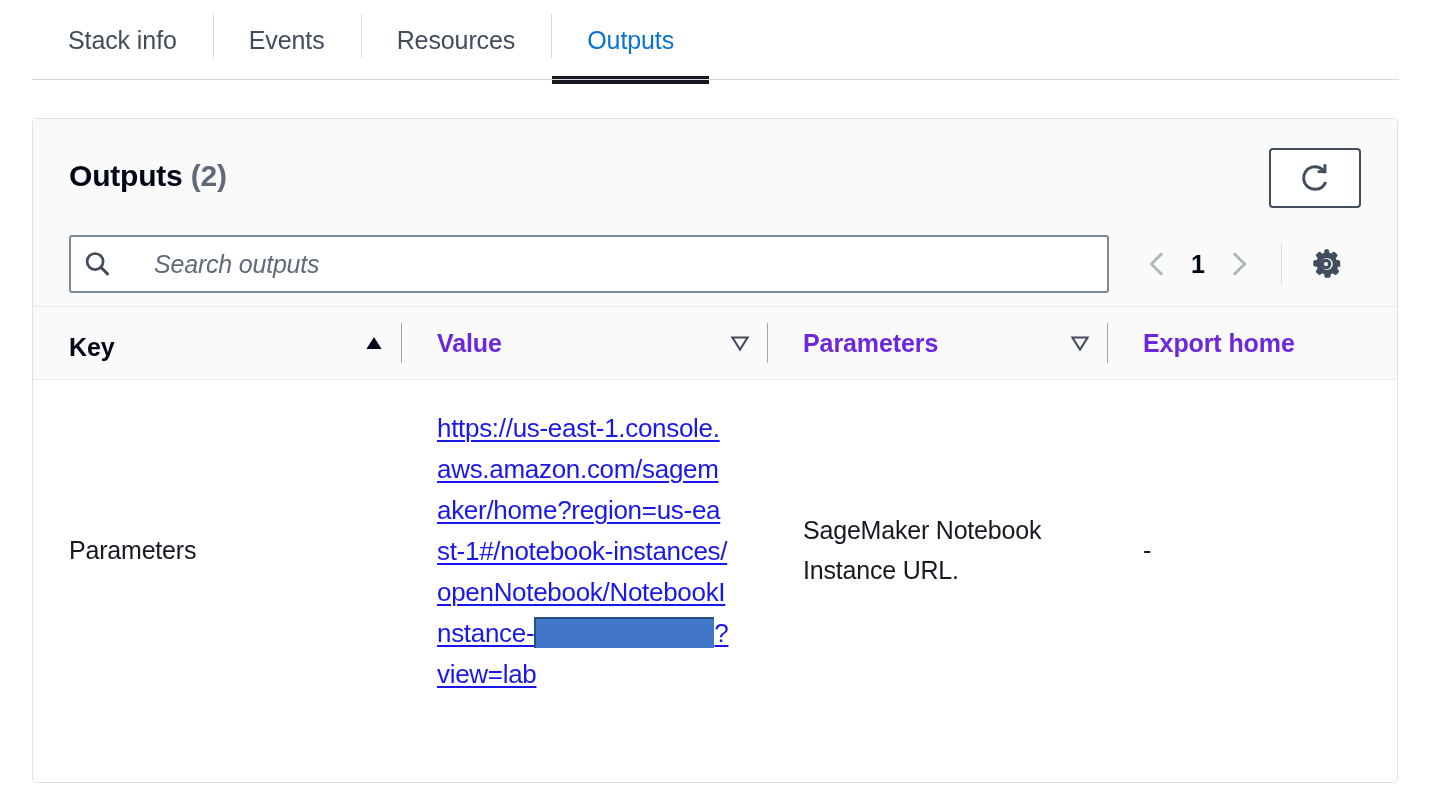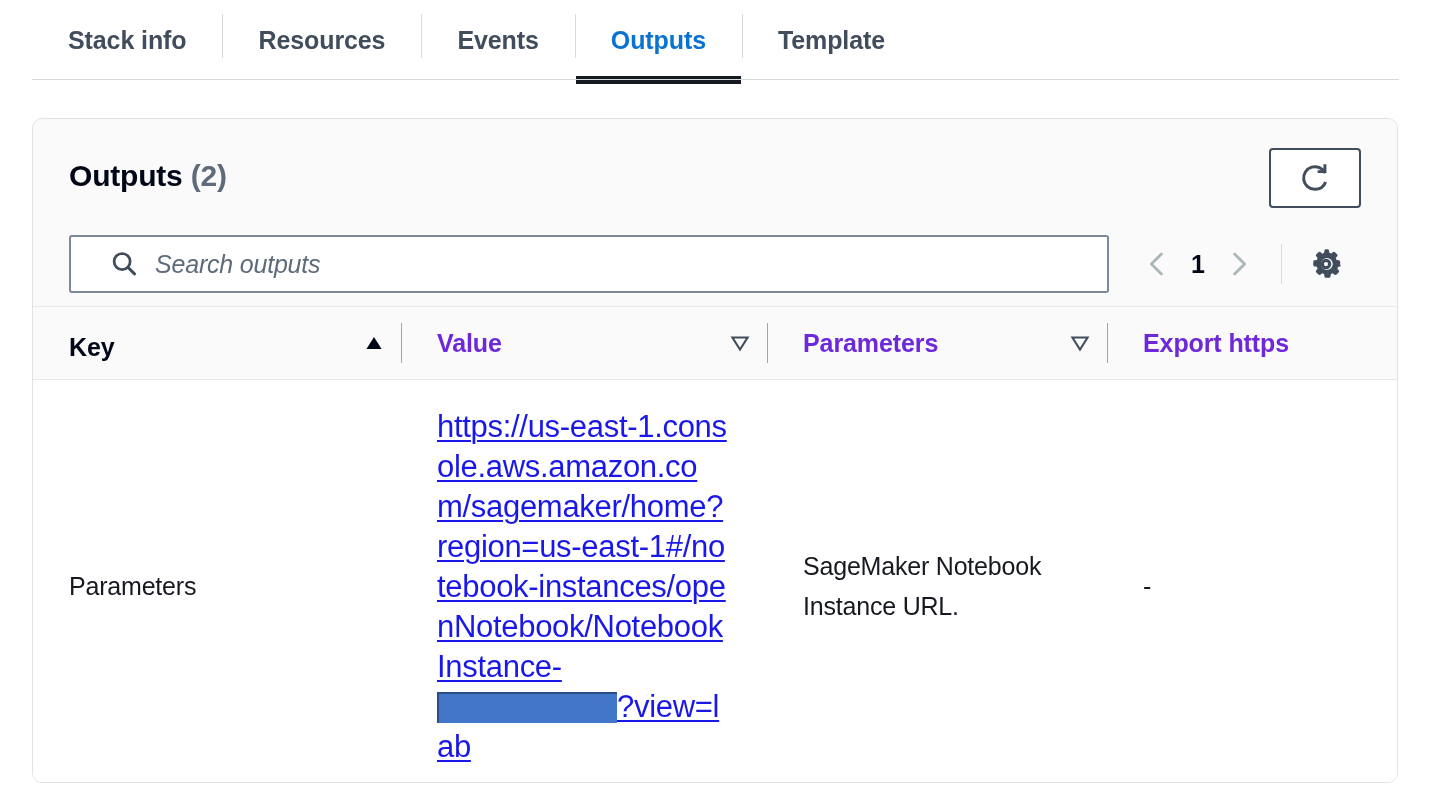--- a/index.html
+++ b/index.html
@@ -32,21 +32,21 @@
     background: #d5dbdb;
   }
   .tab {
     position: relative;
     display: flex;
     align-items: center;
     justify-content: center;
     height: 100%;
     padding: 0 36px;
     font-size: 25px;
-    font-weight: bold;
+    font-weight: normal;
     color: #414d5c;
     letter-spacing: -0.1px;
     white-space: nowrap;
     cursor: pointer;
   }
   .tab + .tab:before {
     content: "";
     position: absolute;
     left: 0;
     top: 14px;
@@ -66,21 +66,21 @@
 
   
   .card {
     position: absolute;
     left: 32px;
     top: 118px;
     width: 1366px;
     height: 665px;
     background: #ffffff;
     border: 1px solid #dfe3e6;
-    border-radius: 10px;
+    border-radius: 5px;
     overflow: hidden;
   }
   .card-head {
     background: #fafafa;
     padding: 0;
     border-bottom: 1px solid #e7e9ea;
     position: relative;
     height: 188px;
   }
   .card-title {
@@ -123,22 +123,23 @@
   }
   .searchbox {
     position: relative;
     width: 1040px;
     height: 58px;
     background: #ffffff;
     border: 2px solid #7d8998;
     border-radius: 3px;
     display: flex;
     align-items: center;
-    padding-left: 38px;
+    padding-left: 11px;
     cursor: text;
+    gap: 26px;
   }
   .searchbox .ph {
     font-size: 25px;
     font-style: italic;
     color: #5f6b7a;
     margin-left: 16px;
     letter-spacing: -0.2px;
   }
   .pager {
     display: flex;
@@ -230,22 +231,22 @@
     letter-spacing: -0.2px;
     word-break: break-word;
   }
   .cell.val { padding-top: 28px; }
   .cell.center-dash { text-align: left; padding-left: 36px; color: #16191f; }
   a.urllink {
     color: #1a18e8;
     text-decoration: underline;
     text-decoration-thickness: 2px;
     text-underline-offset: 3px;
-    font-size: 31px;
-    line-height: 26px;
+    font-size: 26px;
+    line-height: 41px;
     letter-spacing: -0.3px;
     word-break: break-all;
     cursor: pointer;
   }
   .redaction {
     display: inline-block;
     width: 180px;
     height: 31px;
     background: #4276c8;
     border-top: 2px solid #2a4d86;
@@ -254,30 +255,27 @@
   }
 </style>
 </head>
 <body>
 
 <div class="tabbar">
   <div class="tab">
     <span>Stack info</span>
   </div>
   <div class="tab">
+    <span>Events</span>
+  </div>
+  <div class="tab">
     <span>Resources</span>
-  </div>
-  <div class="tab">
-    <span>Events</span>
   </div>
   <div class="tab active">
     <span>Outputs</span>
-  </div>
-  <div class="tab">
-    <span>Template</span>
   </div>
 </div>
 
 <div class="card">
 
   <div class="card-head">
 
     <div class="card-title">
       <span>Outputs</span>
       <span class="count">(2)</span>
@@ -359,21 +357,21 @@
             <span class="th-label">Parameters</span>
             <span class="sorter">
               <svg width="26" height="26" viewBox="0 0 24 24">
                 <path d="M5 7h14l-7 11z" fill="none" stroke="#414d5c" stroke-width="1.9"></path>
               </svg>
             </span>
           </div>
         </th>
         <th>
           <div class="th-inner has-rule">
-            <span class="th-label">Export https</span>
+            <span class="th-label">Export home</span>
           </div>
         </th>
       </tr>
     </thead>
     <tbody>
       <tr>
         <td>
           <div class="cell">Parameters</div>
         </td>
         <td>

